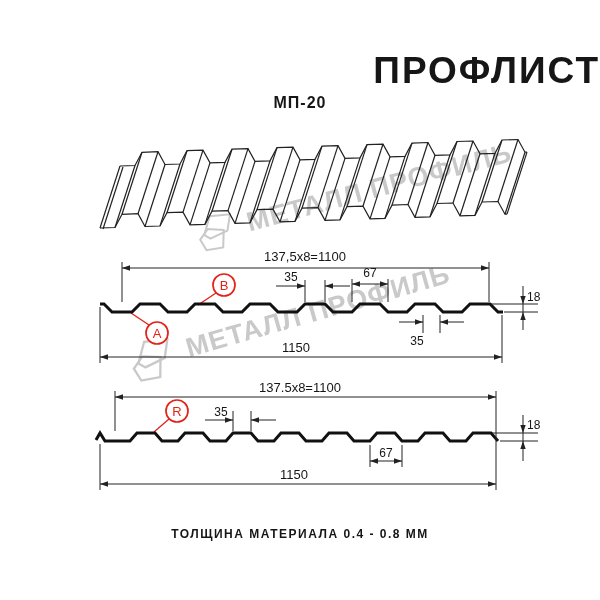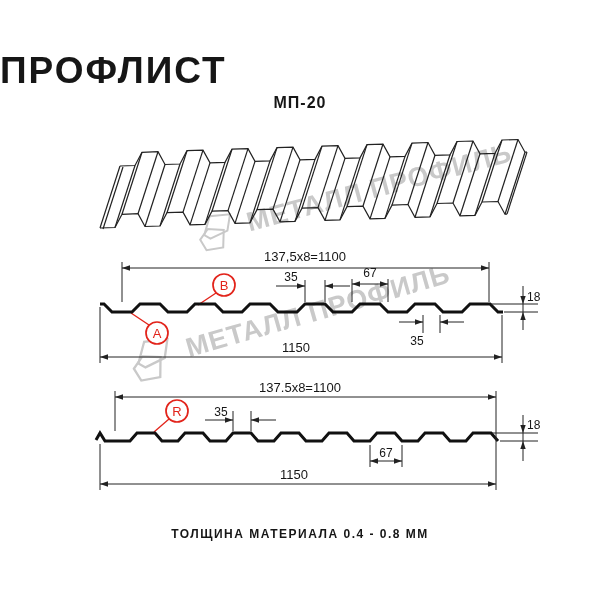--- a/index.html
+++ b/index.html
@@ -1,21 +1,21 @@
 <!DOCTYPE html>
 <html><head>
 <meta charset="utf-8">
 <style>
   html,body{margin:0;padding:0}
   body{
     width:600px;height:600px;background:#ffffff;position:relative;overflow:hidden;
     font-family:"Liberation Sans",sans-serif;color:#161616;
   }
   .title{
-    position:absolute;top:52px;left:0;width:100%;text-align:left;
+    position:absolute;top:52px;left:0;width:100%;text-align:right;
     font-size:37px;font-weight:bold;letter-spacing:2px;line-height:1;
   }
   .subtitle{
     position:absolute;top:94px;left:0;width:100%;text-align:center;
     font-size:16px;font-weight:bold;letter-spacing:1px;
   }
   .footer{
     position:absolute;top:527px;left:0;width:100%;text-align:center;
     font-size:12px;font-weight:bold;letter-spacing:1.5px;
   }

